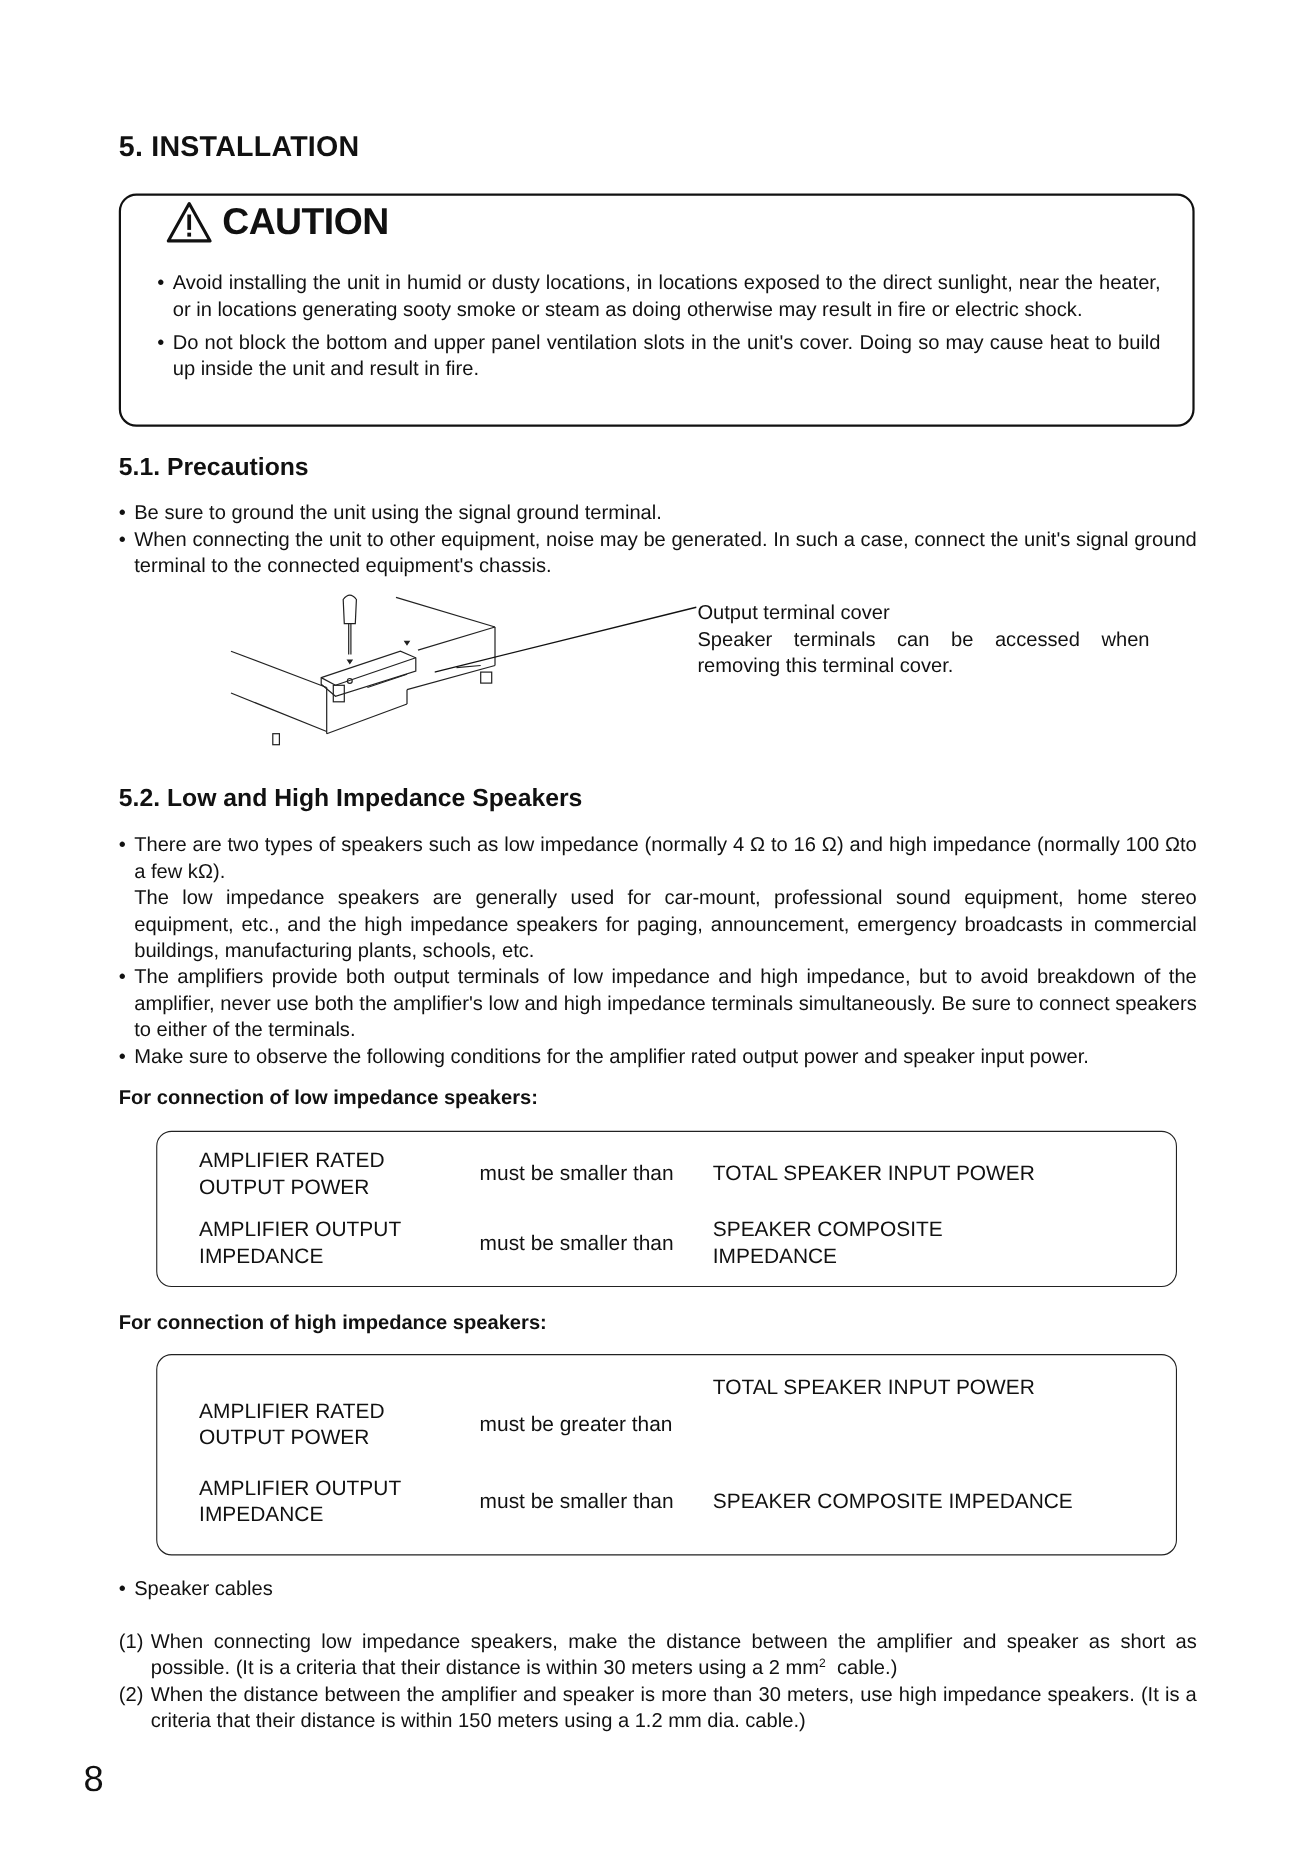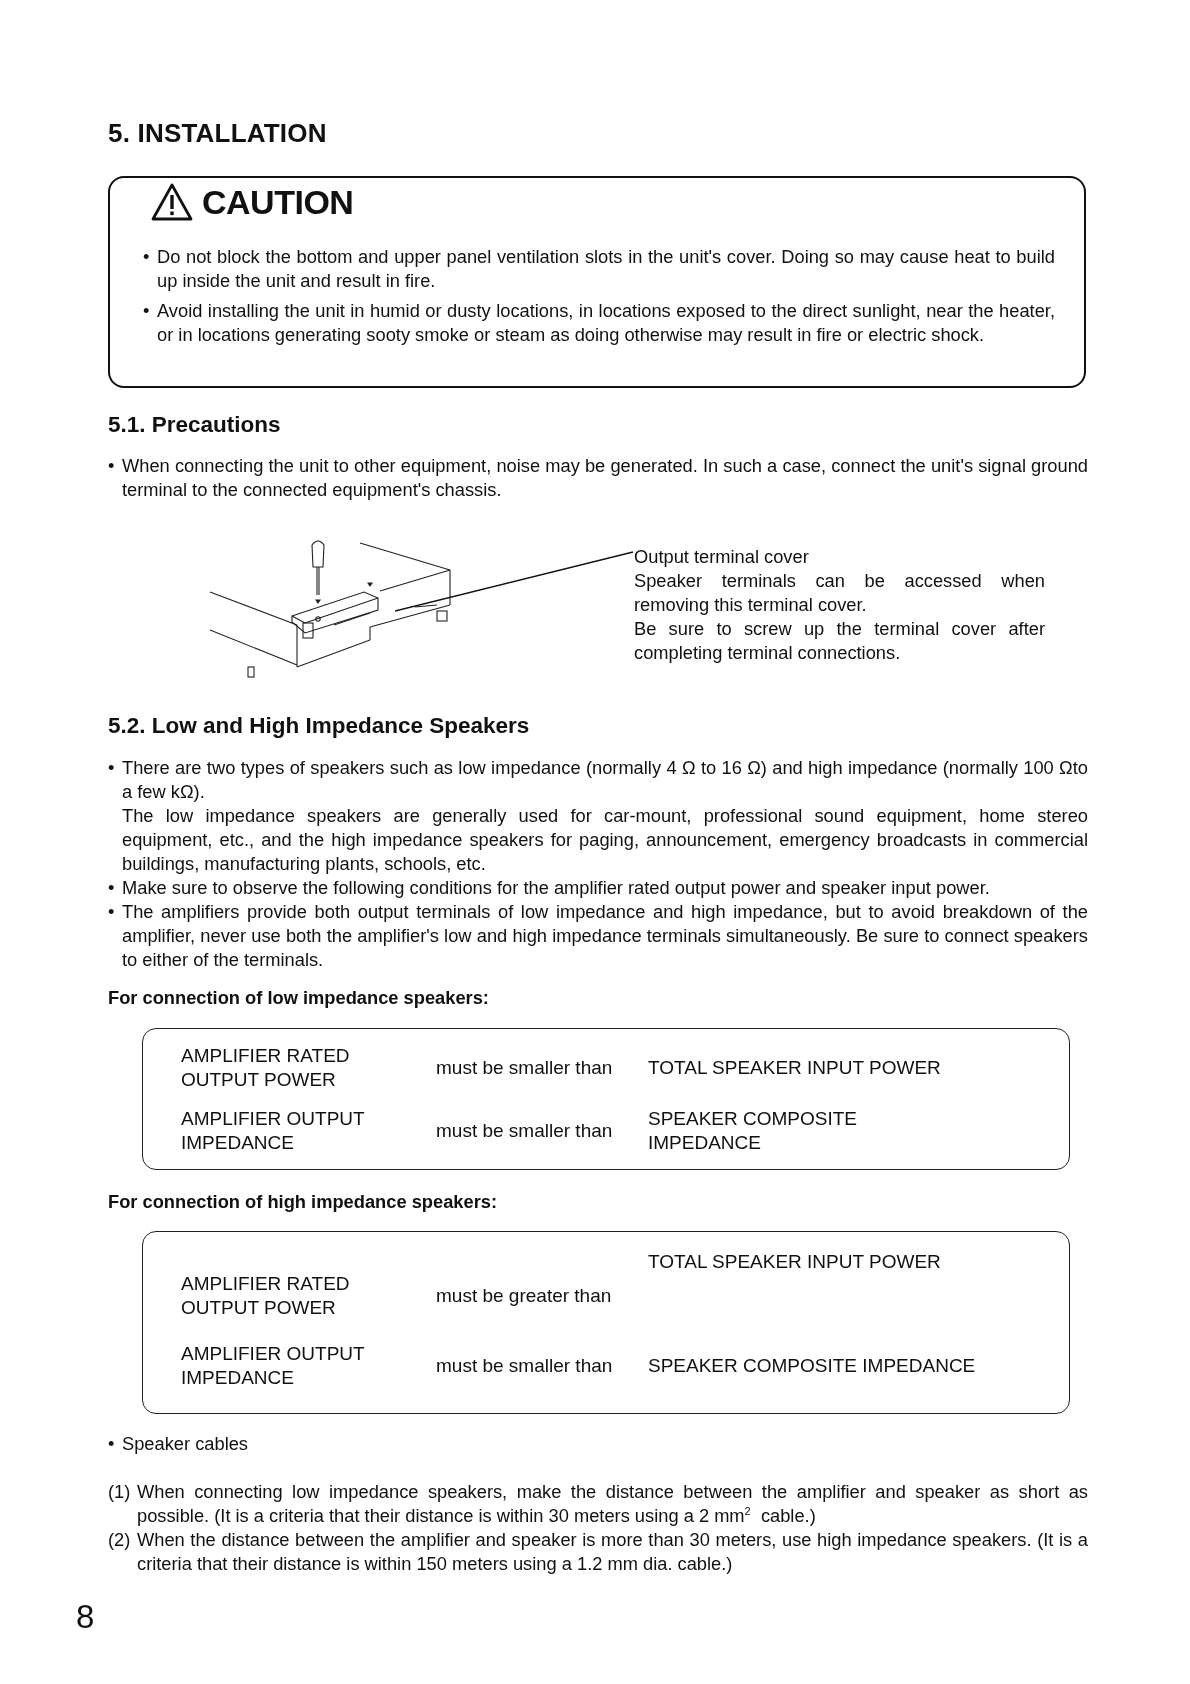--- a/index.html
+++ b/index.html
@@ -51,26 +51,27 @@
 <div class="abs caution-box"></div>
 <div class="abs caution-title">
   <svg viewBox="0 0 44 40">
     <polygon points="22,3 41,37 3,37" fill="none" stroke="#111" stroke-width="2.8" stroke-linejoin="round"></polygon>
     <rect x="20.3" y="13" width="3.4" height="14" fill="#111"></rect>
     <rect x="20.3" y="29.5" width="3.4" height="3.6" fill="#111"></rect>
   </svg>
   <span>CAUTION</span>
 </div>
 <div class="abs text caution-list">
+  <div class="bullet">Avoid installing the unit in humid or dusty locations, in locations exposed to the direct sunlight, near the heater, or in locations generating sooty smoke or steam as doing otherwise may result in fire or electric shock.</div>
   <div class="bullet">Do not block the bottom and upper panel ventilation slots in the unit's cover. Doing so may cause heat to build up inside the unit and result in fire.</div>
-  <div class="bullet">Avoid installing the unit in humid or dusty locations, in locations exposed to the direct sunlight, near the heater, or in locations generating sooty smoke or steam as doing otherwise may result in fire or electric shock.</div>
 </div>
 
 <div class="abs h2" style="left:108px; top:412px;">5.1. Precautions</div>
 <div class="abs text prec-list">
+  <div class="bullet">Be sure to ground the unit using the signal ground terminal.</div>
   <div class="bullet">When connecting the unit to other equipment, noise may be generated. In such a case, connect the unit's signal ground terminal to the connected equipment's chassis.</div>
 </div>
 
 <svg class="abs figure" viewBox="0 0 430 150" fill="none" stroke="#222" stroke-width="1.1">
 
   <line x1="160" y1="8" x2="250" y2="35"></line>
   <line x1="250" y1="35" x2="250" y2="70"></line>
   <line x1="10" y1="57" x2="97" y2="90"></line>
   <line x1="10" y1="95" x2="97" y2="130"></line>
 
@@ -96,29 +97,28 @@
   <rect x="48" y="132" width="6" height="10"></rect>
   <rect x="237" y="76" width="10" height="10"></rect>
   <line x1="215" y1="72" x2="237" y2="70"></line>
 </svg>
 <svg class="abs leader" viewBox="0 0 240 70" fill="none" stroke="#111" stroke-width="1.3">
   <line x1="0" y1="61" x2="238" y2="2"></line>
 </svg>
 <div class="abs fig-caption">
   <div class="cap-title">Output terminal cover</div>
   <div>Speaker terminals can be accessed when removing this terminal cover.</div>
-  <div>Be sure to screw up the terminal cover after completing terminal connections.</div>
 </div>
 
 <div class="abs h2" style="left:108px; top:713px;">5.2. Low and High Impedance Speakers</div>
 <div class="abs text imp-list">
   <div class="bullet">There are two types of speakers such as low impedance (normally 4 Ω to 16 Ω) and high impedance (normally 100 Ωto a few kΩ).</div>
   <div class="para">The low impedance speakers are generally used for car-mount, professional sound equipment, home stereo equipment, etc., and the high impedance speakers for paging, announcement, emergency broadcasts in commercial buildings, manufacturing plants, schools, etc.</div>
+  <div class="bullet">The amplifiers provide both output terminals of low impedance and high impedance, but to avoid breakdown of the amplifier, never use both the amplifier's low and high impedance terminals simultaneously. Be sure to connect speakers to either of the terminals.</div>
   <div class="bullet">Make sure to observe the following conditions for the amplifier rated output power and speaker input power.</div>
-  <div class="bullet">The amplifiers provide both output terminals of low impedance and high impedance, but to avoid breakdown of the amplifier, never use both the amplifier's low and high impedance terminals simultaneously. Be sure to connect speakers to either of the terminals.</div>
 </div>
 
 <div class="abs sub-h" style="left:108px; top:987px;text-align:right;">For connection of low impedance speakers:</div>
 <div class="abs rule-box" style="left:142px; top:1028px; width:928px; height:142px;">
   <div class="rule-row" style="top:15px; left:0; width:100%; height:50px;">
     <div class="rule-col1" style="white-space:pre-line;">AMPLIFIER RATED
 OUTPUT POWER</div>
     <div class="rule-col2" style="top:12px;">must be smaller than</div>
     <div class="rule-col3" style="top:12px;">TOTAL SPEAKER INPUT POWER</div>
   </div>

